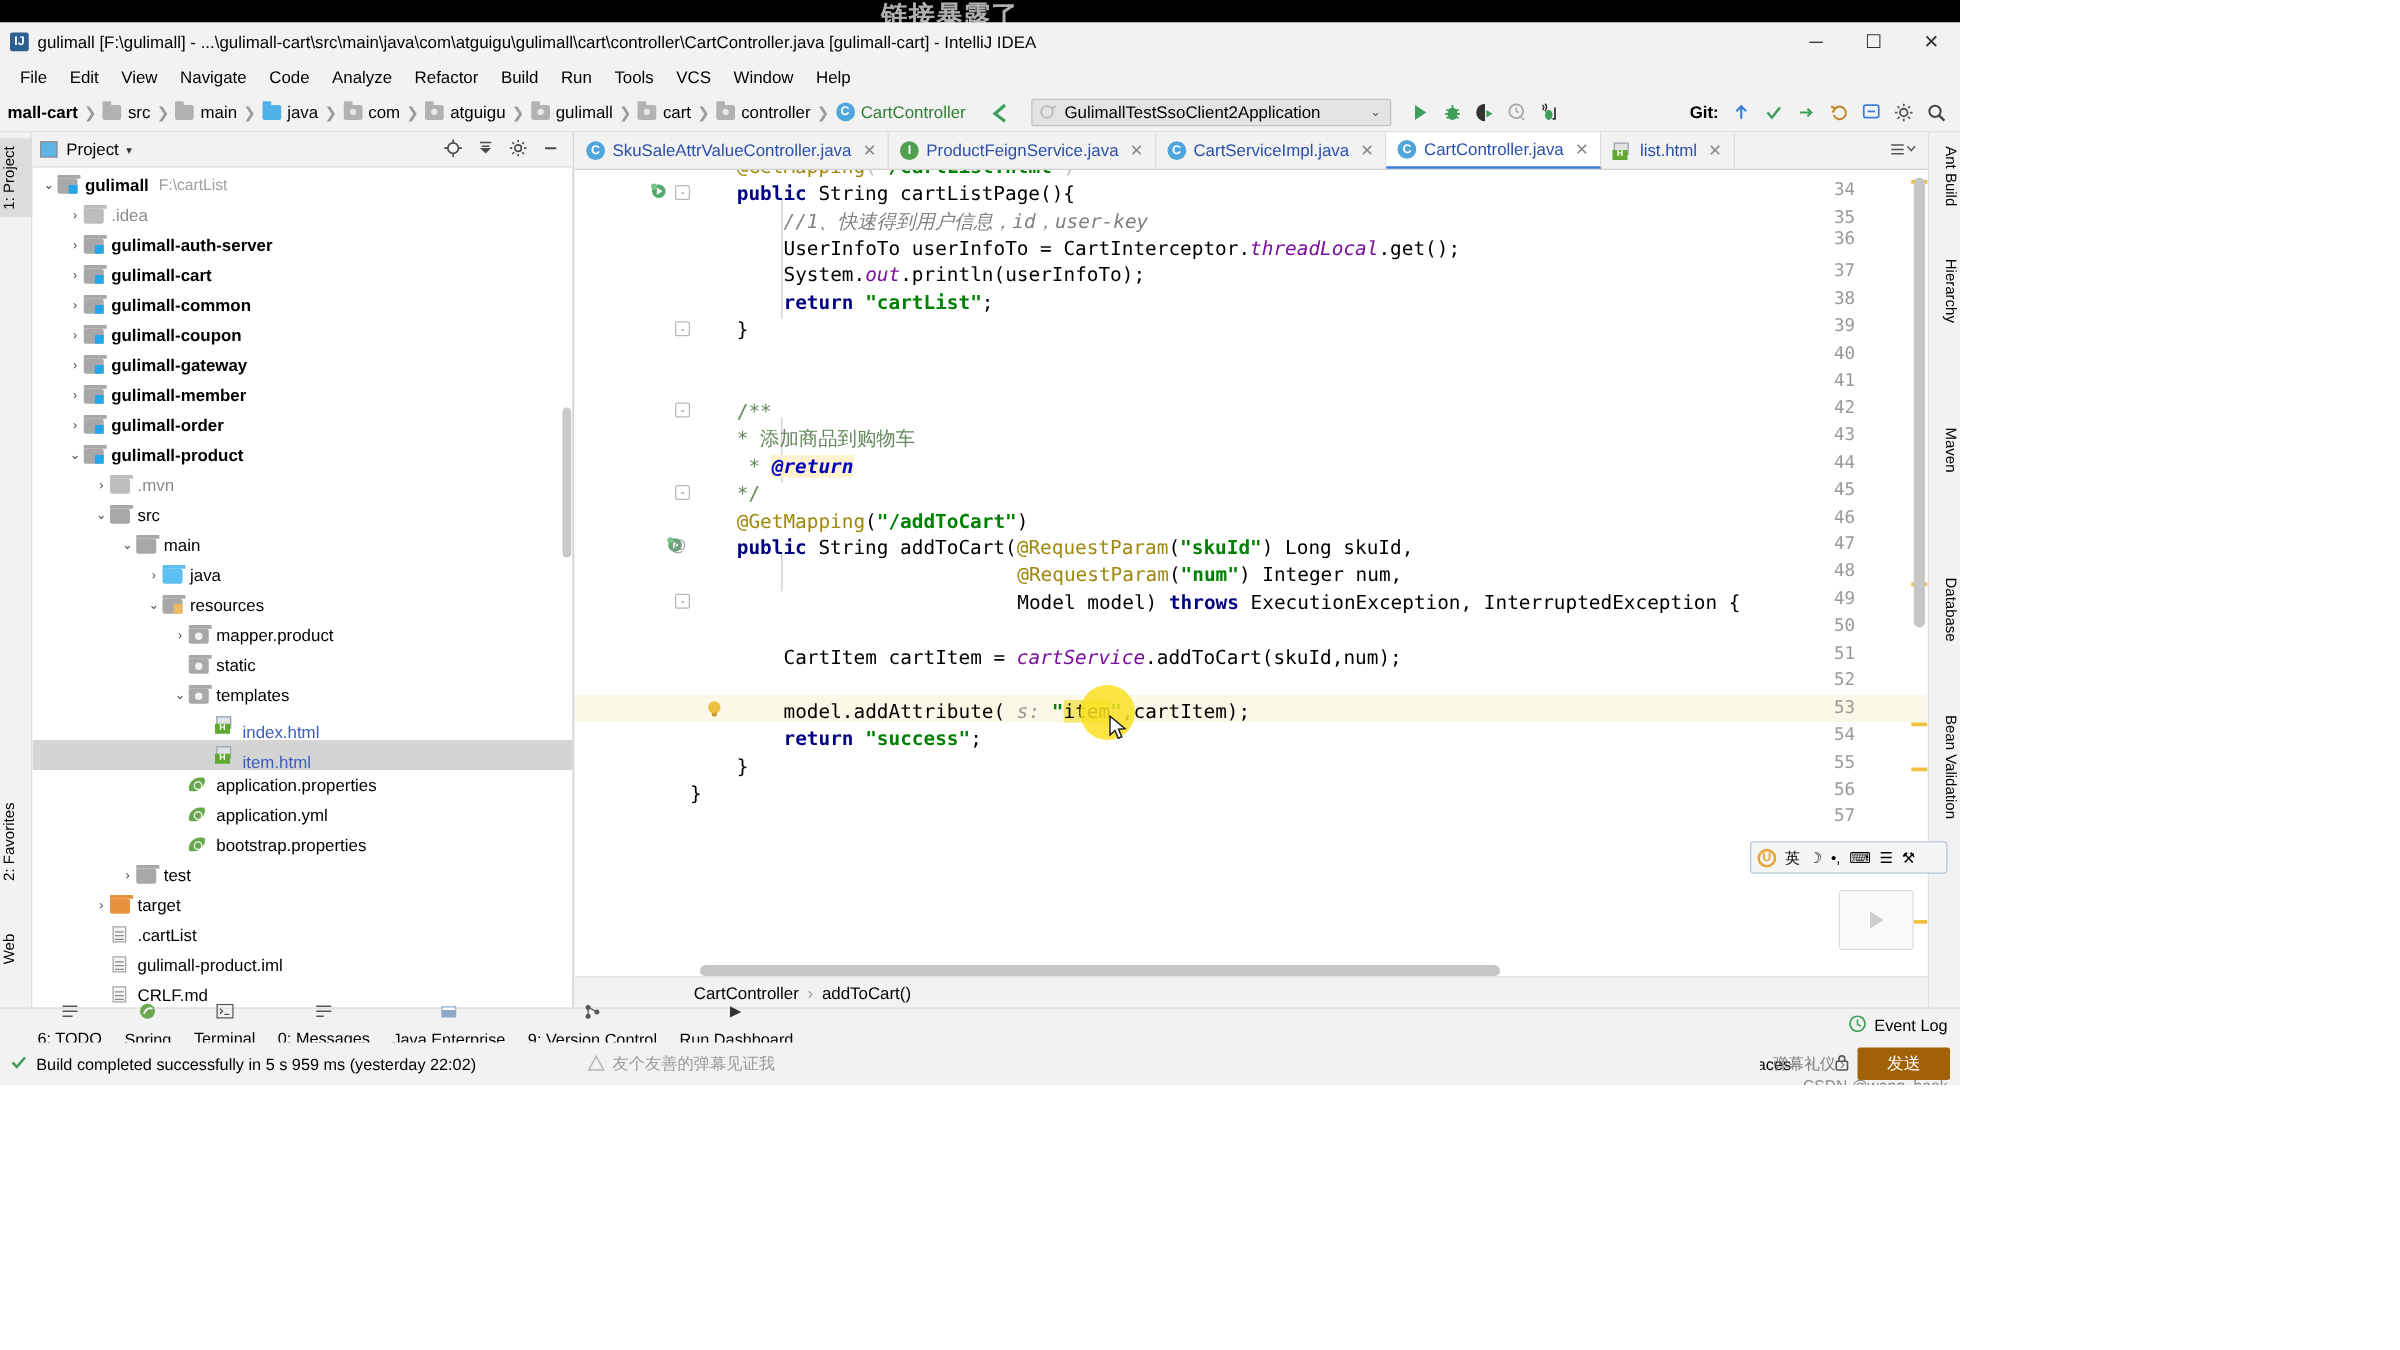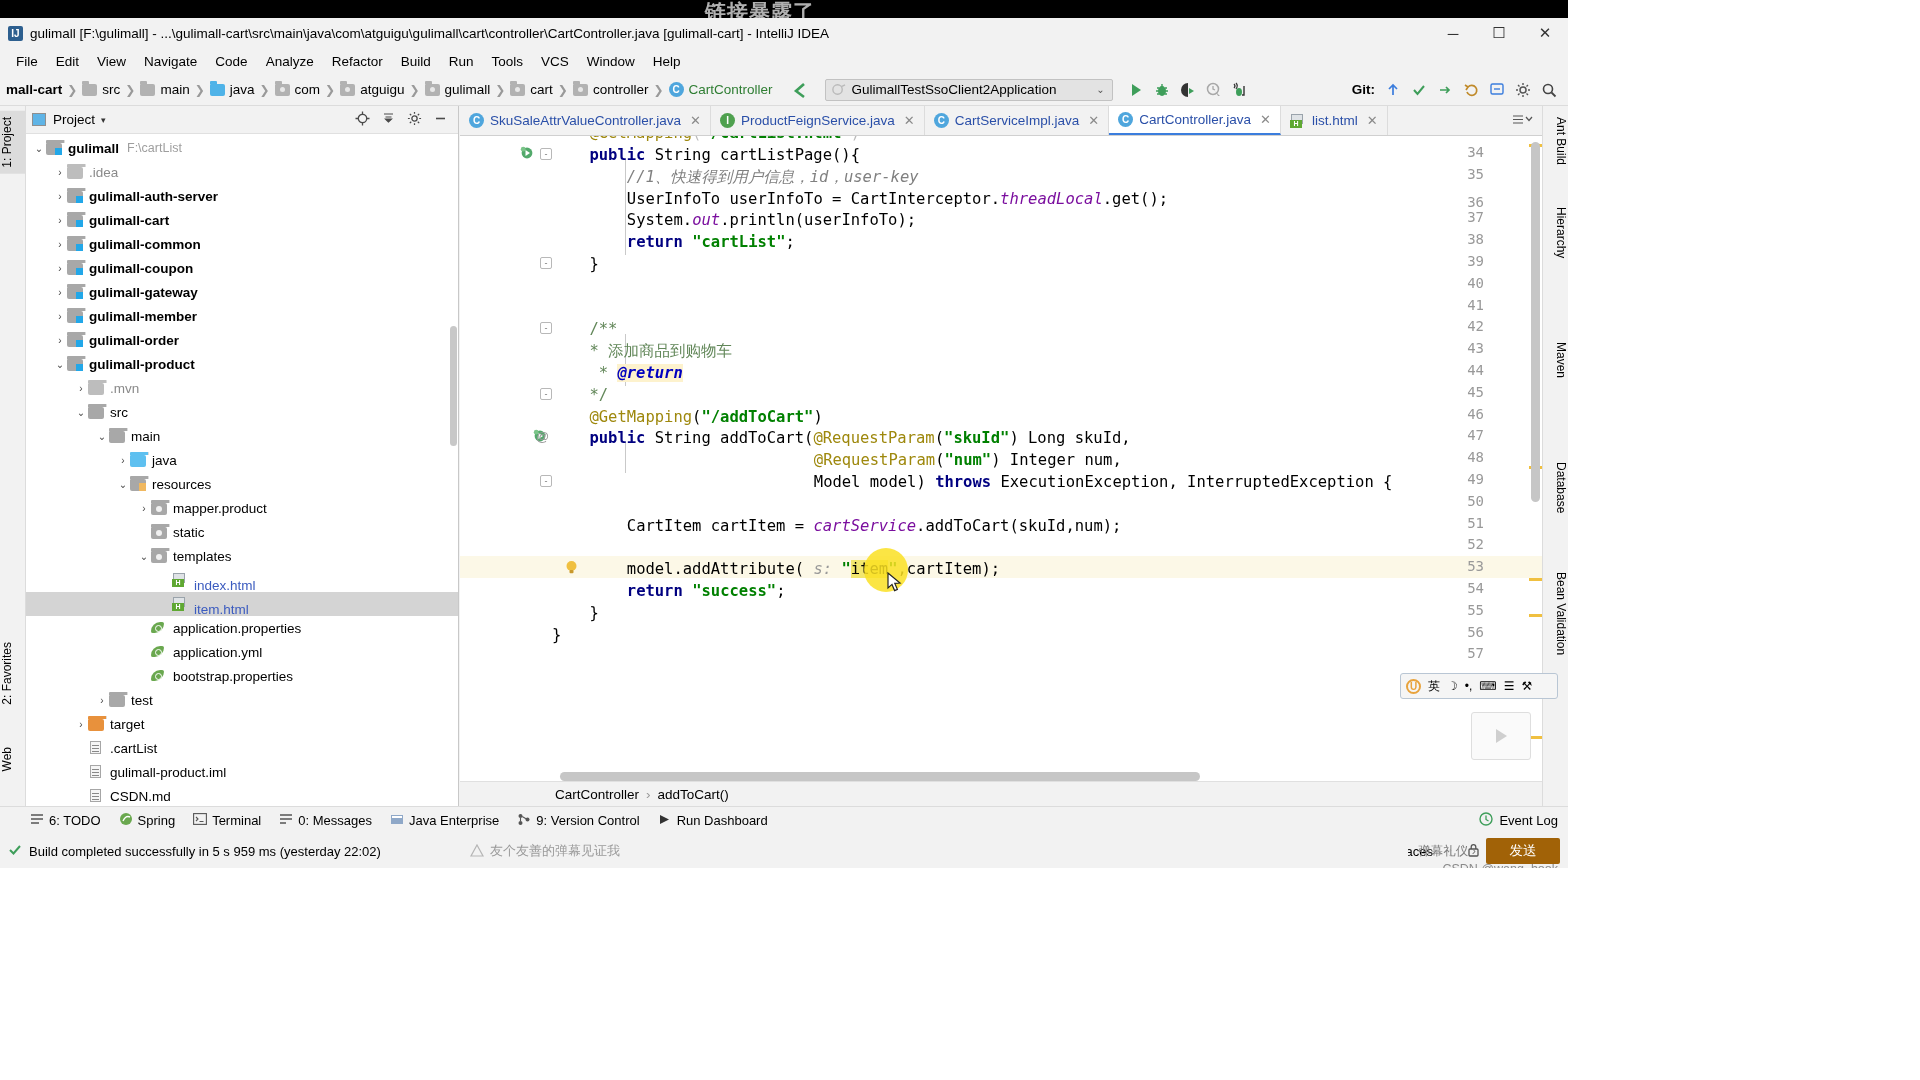--- a/index.html
+++ b/index.html
@@ -172,21 +172,21 @@
      border:2px solid #e8a33d; color:#e8a33d; font-size:10px; font-weight:bold;
      line-height:12px; text-align:center; }
   .vidbox { position:absolute; left:1471px; top:712px; width:60px; height:48px;
      background:#fafafa; border:1px solid #dedede; border-radius:3px;
      display:flex; align-items:center; justify-content:center; }
   .playtri { width:0;height:0;border-left:11px solid #cfcfcf;border-top:7px solid transparent;border-bottom:7px solid transparent; }
 
   
   .bottombar { position:absolute; left:0; top:806px; width:1568px; height:28px; background:#f2f2f2;
      display:flex; align-items:center; padding-left:30px; gap:18px; border-top:1px solid #dcdcdc; font-size:13px; }
-  .bb-item { display:flex; align-items:center; gap:5px; white-space:nowrap; }
+  .bb-item { display:flex; align-items:center; gap:5px; white-space:nowrap;flex-direction:column; }
   .bb-right { margin-left:auto; display:flex; align-items:center; gap:6px; padding-right:10px; }
 
   
   .statusbar { position:absolute; left:0; top:834px; width:1568px; height:34px; background:#f2f2f2;
      display:flex; align-items:center; font-size:13px; }
   .sb-left { display:flex; align-items:center; gap:7px; padding-left:8px; white-space:nowrap; }
   .sb-right { margin-left:auto; display:flex; align-items:center; gap:14px; padding-right:10px; white-space:nowrap; }
   .sb-sep { color:#c0c0c0; }
 
   
@@ -687,21 +687,21 @@
         </div>
         <div class="trow">
           <div style="width: 48px; flex: 0 0 auto;"></div>
           <div class="chev"></div>
           <div class="txticon">
             <div class="sheet2"></div>
             <div class="ln" style="top:4px"></div>
             <div class="ln" style="top:7px"></div>
             <div class="ln" style="top:10px"></div>
           </div>
-          <span class="tname">CSDN.md</span>
+          <span class="tname">CRLF.md</span>
         </div>
       </div>
     <div class="tree-scroll"></div>
   </div>
 
   <div class="editor">
     <div class="tabs" id="etabs">
       <div class="tab">
           <span class="ci c">C</span>
           <span class="tname2">SkuSaleAttrValueController.java</span>
@@ -749,21 +749,21 @@
           <div class="fold" style="top: 339px;">-</div>
           <div style="position: absolute; left: 85px; width: 1px; background: rgb(201, 201, 201); top: 24px; height: 95px;"></div>
           <div style="position: absolute; left: 85px; width: 1px; background: rgb(201, 201, 201); top: 198.4px; height: 51.4px;"></div>
           <div style="position: absolute; left: 85px; width: 1px; background: rgb(201, 201, 201); top: 307.4px; height: 29.6px;"></div>
         </div>
     <div class="codeline" style="top: -14px; left: 129.4px; color: rgb(187, 187, 187); overflow: hidden;"><span class="ann">@GetMapping</span>(<span class="str">"/cartList.html"</span>)</div>
         <div class="lnum" style="top: 8px;">34</div>
         <div class="codeline" style="top: 8px; left: 129.4px;"><span class="kw">public</span> String cartListPage(){</div>
         <div class="lnum" style="top: 29.8px;">35</div>
         <div class="codeline" style="top: 29.8px; left: 166.8px;"><span class="cmt">//1、快速得到用户信息，id，user-key</span></div>
-        <div class="lnum" style="top: 58px;">36</div>
+        <div class="lnum" style="top: 47px;">36</div>
         <div class="codeline" style="top: 51.6px; left: 166.8px;">UserInfoTo userInfoTo = CartInterceptor.<span class="stat">threadLocal</span>.get();</div>
         <div class="lnum" style="top: 73.4px;">37</div>
         <div class="codeline" style="top: 73.4px; left: 166.8px;">System.<span class="stat">out</span>.println(userInfoTo);</div>
         <div class="lnum" style="top: 95.2px;">38</div>
         <div class="codeline" style="top: 95.2px; left: 166.8px;"><span class="kw">return</span> <span class="str">"cartList"</span>;</div>
         <div class="lnum" style="top: 117px;">39</div>
         <div class="codeline" style="top: 117px; left: 129.4px;">}</div>
         <div class="lnum" style="top: 138.8px;">40</div>
         <div class="codeline" style="top: 138.8px; left: 92px;"></div>
         <div class="lnum" style="top: 160.6px;">41</div>

